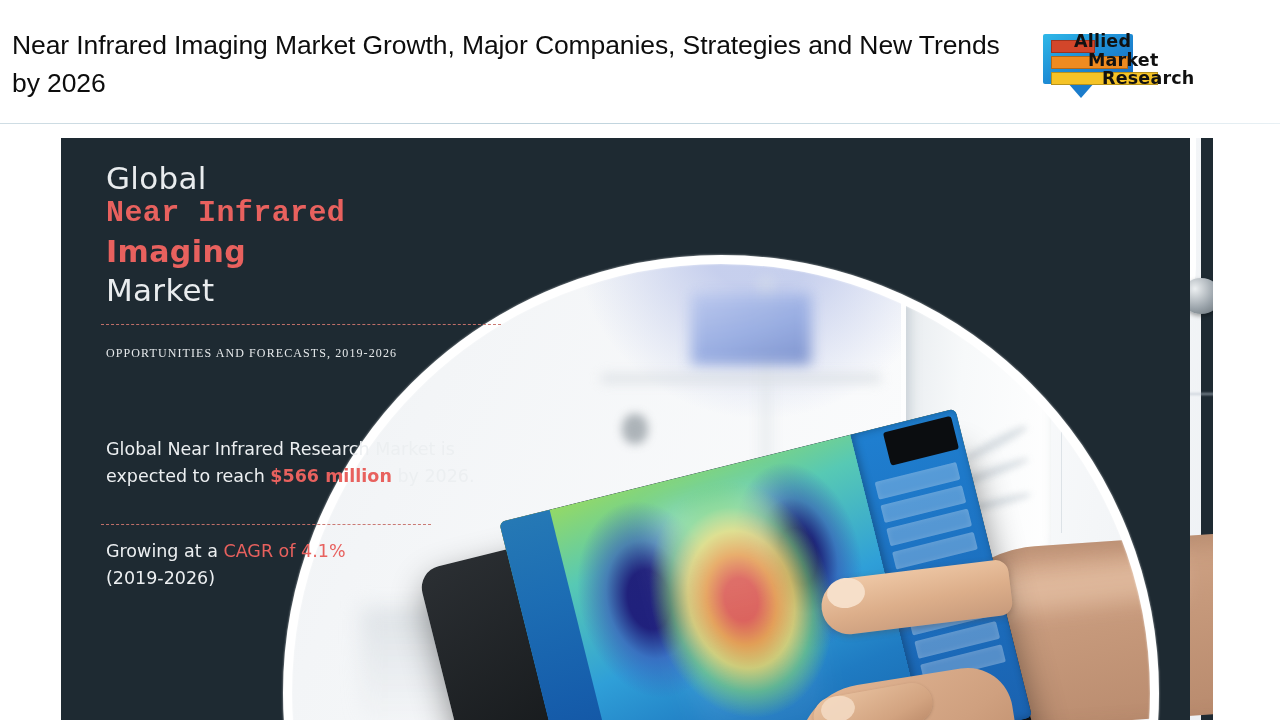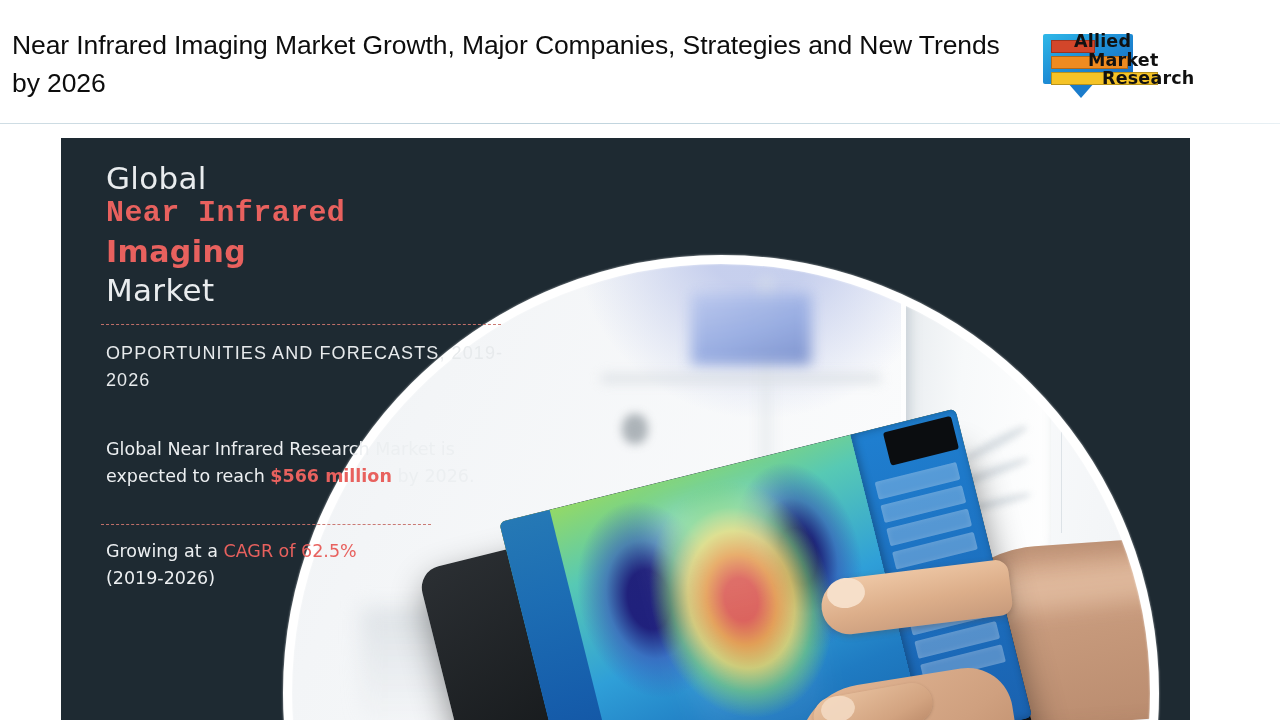--- a/index.html
+++ b/index.html
@@ -44,21 +44,21 @@
     font-family:"DejaVu Sans",sans-serif;font-weight:700;
     font-size:17.5px;line-height:18.5px;color:#111;letter-spacing:.2px;
   }
   .logo-words span{display:block;}
   .logo-words .w2{margin-left:14px;}
   .logo-words .w3{margin-left:28px;}
 
   
   .banner{
     position:absolute;left:61px;top:138px;width:1129px;height:582px;
-    overflow:hidden;background:#1e2a32;
+    overflow:hidden;background:#1e2a32;padding-left:23px;
   }
   
   .photo{
     position:absolute;left:0;top:0;width:1129px;height:582px;
     background:
       radial-gradient(circle at 62% 16%, rgba(190,200,235,.85) 0 7%, rgba(255,255,255,0) 22%),
       linear-gradient(115deg,#e9edf1 0%,#f3f5f7 35%,#fafbfc 70%,#ffffff 100%);
   }
   
   .room-monitor{
@@ -238,23 +238,23 @@
   .t-market{
     position:absolute;left:45px;top:134px;font-size:31px;font-weight:400;
     color:#e9ecee;letter-spacing:.3px;font-family:"DejaVu Sans",sans-serif;
   }
   .dash-rule{
     position:absolute;left:40px;height:0;border-top:1.6px dashed #c8736c;opacity:.95;
   }
   .dash1{top:186px;width:400px;}
   .dash2{top:386px;width:330px;}
   .t-opp{
-    position:absolute;left:45px;top:202px;width:420px;font-size:18px;
+    position:absolute;left:45px;top:202px;width:420px;font-size:12px;
     line-height:27px;color:#e7eaec;letter-spacing:1.1px;font-weight:400;
-    font-family:Liberation Sans, sans-serif;
+    font-family:Liberation Serif, serif;
   }
   .t-body{
     position:absolute;left:45px;top:298px;width:400px;font-size:17.5px;
     line-height:27px;color:#eceff1;font-weight:400;
     font-family:"DejaVu Sans",sans-serif;
   }
   .t-body .hi{color:#e8615e;font-weight:700;}
   .t-cagr{
     position:absolute;left:45px;top:400px;width:400px;font-size:17.5px;
     line-height:27px;color:#eceff1;font-weight:400;
@@ -349,19 +349,19 @@
 
       <div class="t-opp">OPPORTUNITIES AND FORECASTS, 2019-2026</div>
 
       <div class="t-body">
         <span>Global Near Infrared Research Market is expected to reach </span><span class="hi">$566 million</span><span> by 2026.</span>
       </div>
 
       <div class="dash-rule dash2"></div>
 
       <div class="t-cagr">
-        <span>Growing at a </span><span class="hi">CAGR of 62.5%</span><br>
+        <span>Growing at a </span><span class="hi">CAGR of 4.1%</span><br>
         <span>(2019-2026)</span>
       </div>
     </div>
 
   </div>
 </div>
 
 </body></html>

